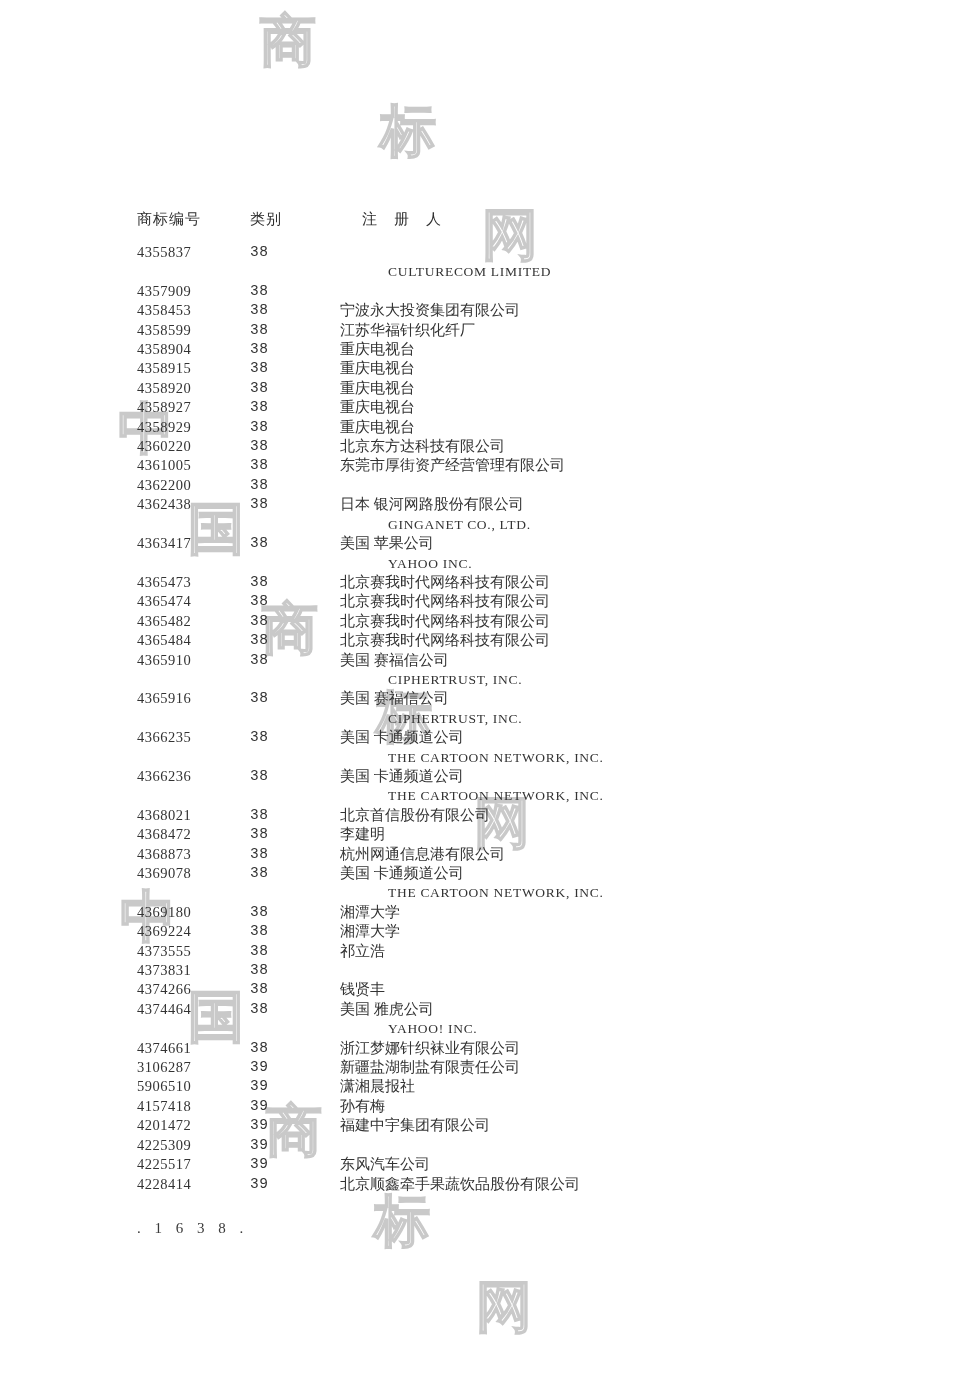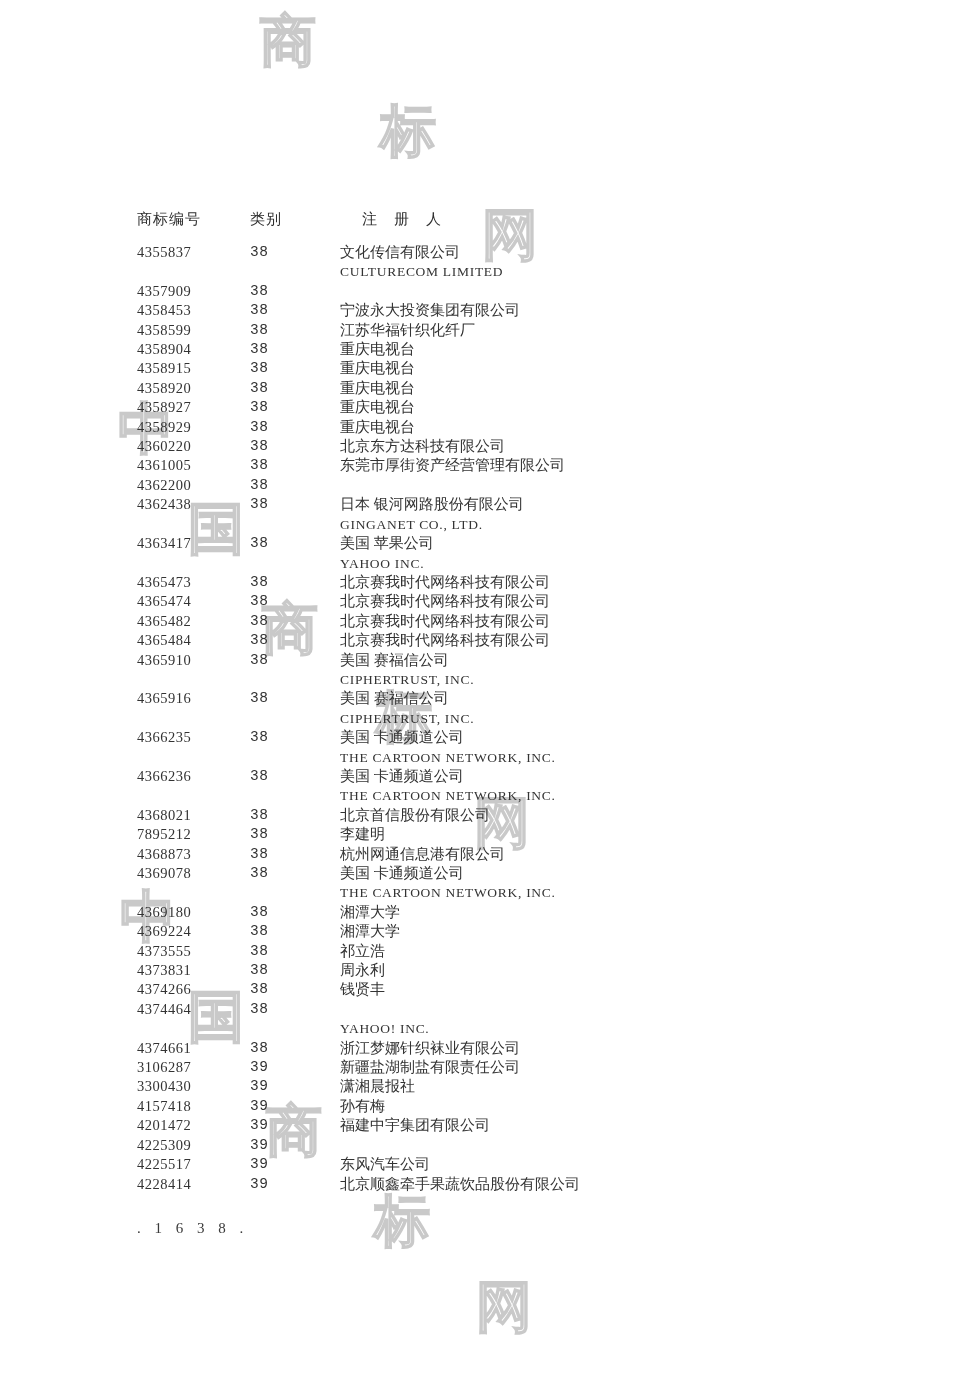--- a/index.html
+++ b/index.html
@@ -46,20 +46,21 @@
     line-height: 19.4px;
     color: #333333;
   }
   .row .col-num, .row .col-class {
     font-size: 14.5px;
     letter-spacing: 0.5px;
   }
   .col-reg.en {
     font-size: 13.5px;
     letter-spacing: 0.7px;
+    margin-left: 48px;
   }
   .page-number {
     margin-top: 26px;
     font-size: 15px;
     letter-spacing: 5px;
     color: #3a3a3a;
   }
 </style>
 </head>
 <body>
@@ -83,21 +84,20 @@
 <div class="content">
   <div class="hdr">
     <span class="col-num">商标编号</span>
     <span class="col-class">类别</span>
     <span class="col-reg">注　册　人</span>
   </div>
   <div id="table-body">
       <div class="row">
         <span class="col-num">4355837</span>
         <span class="col-class">38</span>
-        <span class="col-reg">文化传信有限公司</span>
       </div>
       <div class="row">
         <span class="col-num"></span>
         <span class="col-class"></span>
         <span class="col-reg en">CULTURECOM LIMITED</span>
       </div>
       <div class="row">
         <span class="col-num">4357909</span>
         <span class="col-class">38</span>
       </div>
@@ -229,21 +229,21 @@
         <span class="col-num"></span>
         <span class="col-class"></span>
         <span class="col-reg en">THE CARTOON NETWORK, INC.</span>
       </div>
       <div class="row">
         <span class="col-num">4368021</span>
         <span class="col-class">38</span>
         <span class="col-reg">北京首信股份有限公司</span>
       </div>
       <div class="row">
-        <span class="col-num">7895212</span>
+        <span class="col-num">4368472</span>
         <span class="col-class">38</span>
         <span class="col-reg">李建明</span>
       </div>
       <div class="row">
         <span class="col-num">4368873</span>
         <span class="col-class">38</span>
         <span class="col-reg">杭州网通信息港有限公司</span>
       </div>
       <div class="row">
         <span class="col-num">4369078</span>
@@ -266,48 +266,48 @@
         <span class="col-reg">湘潭大学</span>
       </div>
       <div class="row">
         <span class="col-num">4373555</span>
         <span class="col-class">38</span>
         <span class="col-reg">祁立浩</span>
       </div>
       <div class="row">
         <span class="col-num">4373831</span>
         <span class="col-class">38</span>
-        <span class="col-reg">周永利</span>
       </div>
       <div class="row">
         <span class="col-num">4374266</span>
         <span class="col-class">38</span>
         <span class="col-reg">钱贤丰</span>
       </div>
       <div class="row">
         <span class="col-num">4374464</span>
         <span class="col-class">38</span>
+        <span class="col-reg">美国 雅虎公司</span>
       </div>
       <div class="row">
         <span class="col-num"></span>
         <span class="col-class"></span>
         <span class="col-reg en">YAHOO! INC.</span>
       </div>
       <div class="row">
         <span class="col-num">4374661</span>
         <span class="col-class">38</span>
         <span class="col-reg">浙江梦娜针织袜业有限公司</span>
       </div>
       <div class="row">
         <span class="col-num">3106287</span>
         <span class="col-class">39</span>
         <span class="col-reg">新疆盐湖制盐有限责任公司</span>
       </div>
       <div class="row">
-        <span class="col-num">3300430</span>
+        <span class="col-num">5906510</span>
         <span class="col-class">39</span>
         <span class="col-reg">潇湘晨报社</span>
       </div>
       <div class="row">
         <span class="col-num">4157418</span>
         <span class="col-class">39</span>
         <span class="col-reg">孙有梅</span>
       </div>
       <div class="row">
         <span class="col-num">4201472</span>

